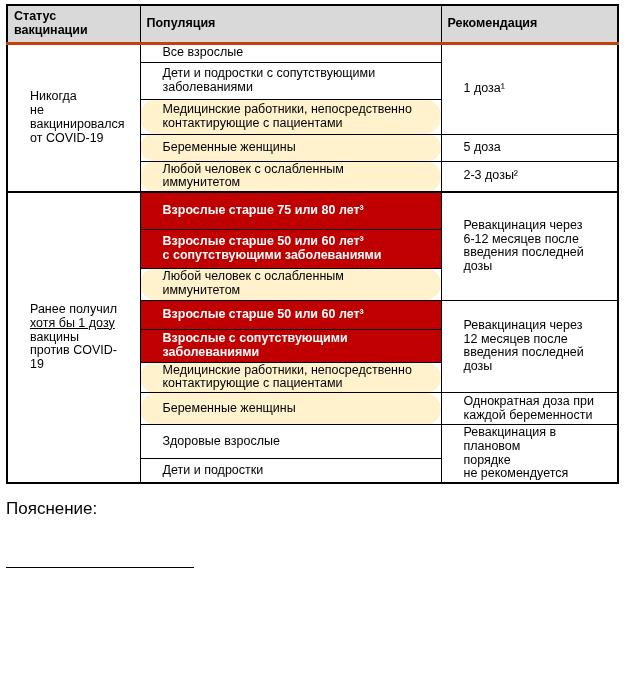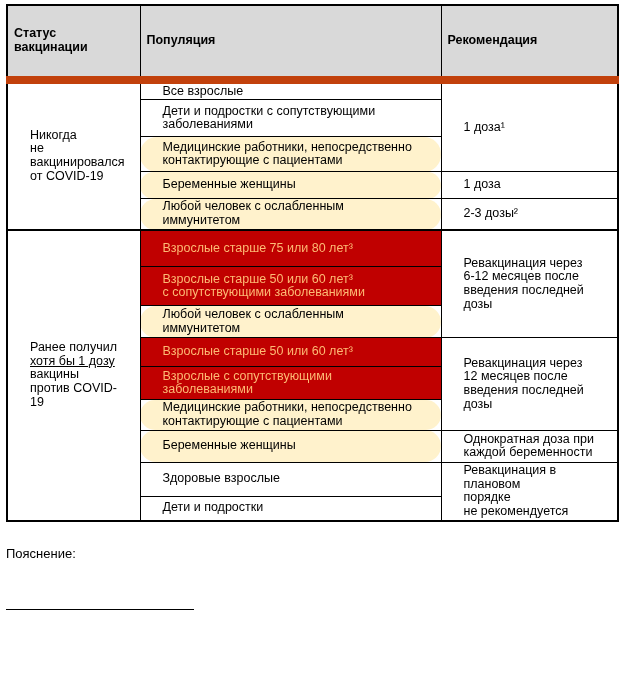--- a/index.html
+++ b/index.html
@@ -19,29 +19,29 @@
     vertical-align:middle;
     font-size:12.5px;
     line-height:1.1;
     text-align:left;
     white-space:pre-line;
     overflow:hidden;
   }
   .main thead th{
     background:var(--gray);
     font-weight:bold;
-    border-bottom:8px solid #c2410c;
-    padding:21px 6px;
+    border-bottom:3px solid #c2410c;
+    padding:4px 6px;
   }
   tr.sec td{border-top:2px solid #000;}
-  td.redcell{background:var(--red);color:#fdba74;font-weight:normal;}
+  td.redcell{background:var(--red);color:#ffffff;font-weight:bold;}
   td.cream{background:var(--cream);border-radius:17px;}
   td.white{background:#fff;}
   .u{text-decoration:underline;}
-  .legend-label{font-size:13px;margin:24px 0 5px 0;}
+  .legend-label{font-size:17px;margin:15px 0 5px 0;}
   .legend{border:2px solid #000;}
   .legend td{
     border:1px solid #000;
     font-size:12.5px;
     line-height:1.15;
     padding:2px 6px;
     vertical-align:middle;
     white-space:pre-line;
   }
   .legend .redcell{background:var(--red);color:#fff;font-weight:bold;}
@@ -80,21 +80,21 @@
       <tr style="height:37px">
         <td class="white">Дети и подростки с сопутствующими
 заболеваниями</td>
       </tr>
       <tr style="height:35px">
         <td class="cream">Медицинские работники, непосредственно
 контактирующие с пациентами</td>
       </tr>
       <tr style="height:27px">
         <td class="cream">Беременные женщины</td>
-        <td class="white">1 доза</td>
+        <td class="white">5 доза</td>
       </tr>
       <tr style="height:26px">
         <td class="cream">Любой человек с ослабленным иммунитетом</td>
         <td class="white">2-3 дозы²</td>
       </tr>
 
       <tr class="sec" style="height:37px">
         <td rowspan="9" class="white"><span>Ранее получил</span><br><span class="u">хотя бы 1 дозу</span><br><span>вакцины против COVID-19</span></td>
         <td class="redcell">Взрослые старше 75 или 80 лет³</td>
         <td rowspan="3" class="white">Ревакцинация через

